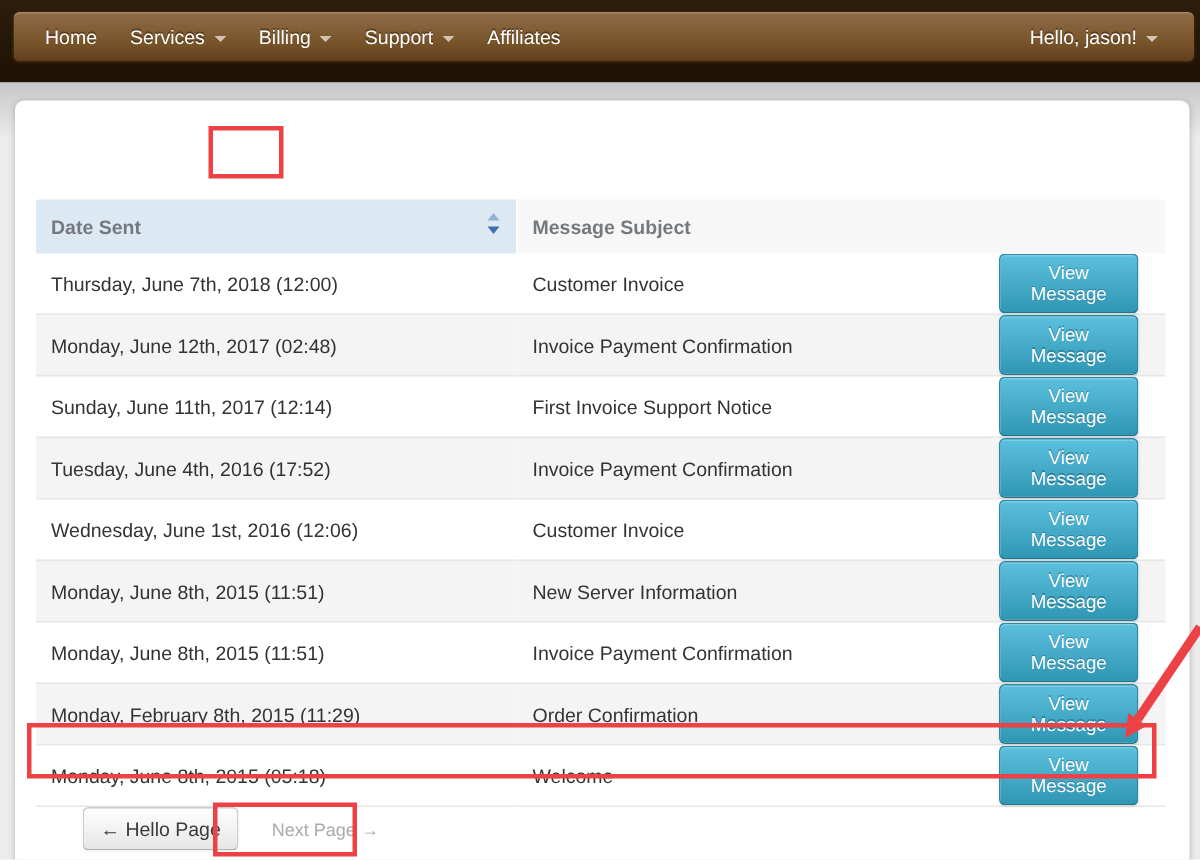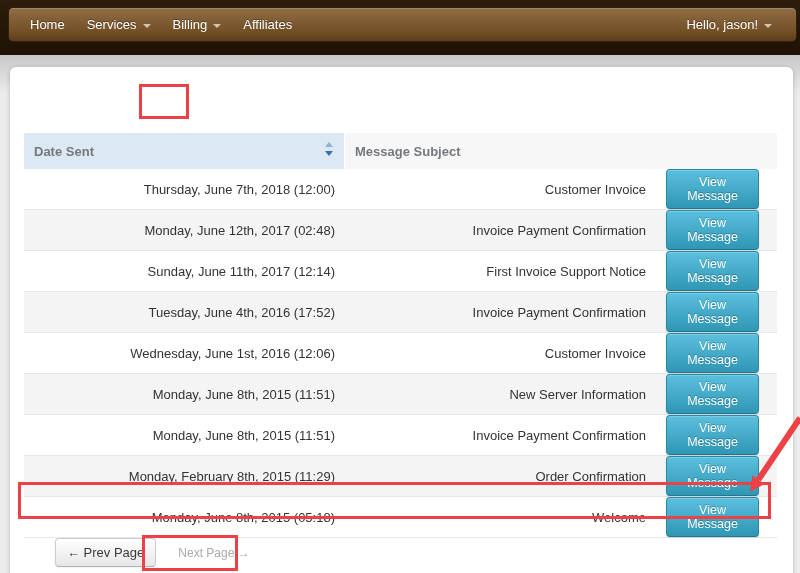--- a/index.html
+++ b/index.html
@@ -42,21 +42,21 @@
   th.th-date { width:321px; background:#dce8f2; position:relative; border-right:1px solid #fff; border-radius:2px 0 0 0; }
   th.th-subject { width:311px; }
   th.th-action { border-radius:0 2px 0 0; }
   .sort-icon { position:absolute; right:10px; top:9px; width:10px; height:14px; }
   .sort-icon .up { position:absolute; left:1px; top:0; width:0; height:0;
         border-left:4px solid transparent; border-right:4px solid transparent;
         border-bottom:5px solid #90b2d6; }
   .sort-icon .down { position:absolute; left:1px; bottom:0; width:0; height:0;
         border-left:4px solid transparent; border-right:4px solid transparent;
         border-top:5px solid #3b6fad; }
-  tbody td { height:35px; padding:0 10px; color:#333333; border-top:1px solid #e7e7e7;text-align:right; }
+  tbody td { height:35px; padding:0 10px; color:#333333; border-top:1px solid #e7e7e7; }
   tbody tr:first-child td { border-top:none; }
   tbody tr:last-child td { border-bottom:1px solid #e7e7e7; }
   tbody tr:nth-child(even) td { background:#f4f4f4; }
   td.td-action { text-align:right; padding-right:18px; }
   .btn-view { display:inline-block; font-family:"Liberation Sans",sans-serif;
               font-size:12.5px; color:#ffffff; text-shadow:0 -1px 0 rgba(0,0,0,.25);
               background:linear-gradient(#5bc0de, #2f96b4); border:1px solid #2a8aa5;
               border-bottom-color:#23758c; border-radius:4px; padding:5px 10px;
               box-shadow:inset 0 1px 0 rgba(255,255,255,.2), 0 1px 2px rgba(0,0,0,.1);
               cursor:pointer; }
@@ -89,20 +89,24 @@
       <div class="nav-left">
         <a class="nav-item">
           <span>Home</span>
         </a>
         <a class="nav-item">
           <span>Services</span>
           <span class="caret"></span>
         </a>
         <a class="nav-item">
           <span>Billing</span>
+          <span class="caret"></span>
+        </a>
+        <a class="nav-item">
+          <span>Support</span>
           <span class="caret"></span>
         </a>
         <a class="nav-item">
           <span>Affiliates</span>
         </a>
       </div>
       <div class="nav-right">
         <a class="nav-item">
           <span>Hello, jason!</span>
           <span class="caret"></span>
@@ -174,21 +178,21 @@
             <tr>
               <td class="td-date">Monday, June 8th, 2015 (05:18)</td>
               <td class="td-subject">Welcome</td>
               <td class="td-action"><button class="btn-view">View Message</button></td>
             </tr>
           </tbody>
       </table>
     </div>
 
     <div class="pager">
-      <button class="btn-prev">← Prev Page</button>
+      <button class="btn-prev">← Hello Page</button>
       <span class="btn-next" aria-disabled="true">Next Page →</span>
     </div>
   </div>
 
   <div class="anno anno-page"></div>
   <div class="anno anno-row"></div>
   <div class="anno anno-next"></div>
   <svg class="anno-arrow" viewBox="0 0 72 95">
     <line x1="72" y1="6" x2="30.4" y2="67.6" stroke="#ec4145" stroke-width="6"></line>
     <polygon points="22,80 24.2,63.4 36.6,71.8" fill="#ec4145"></polygon>

